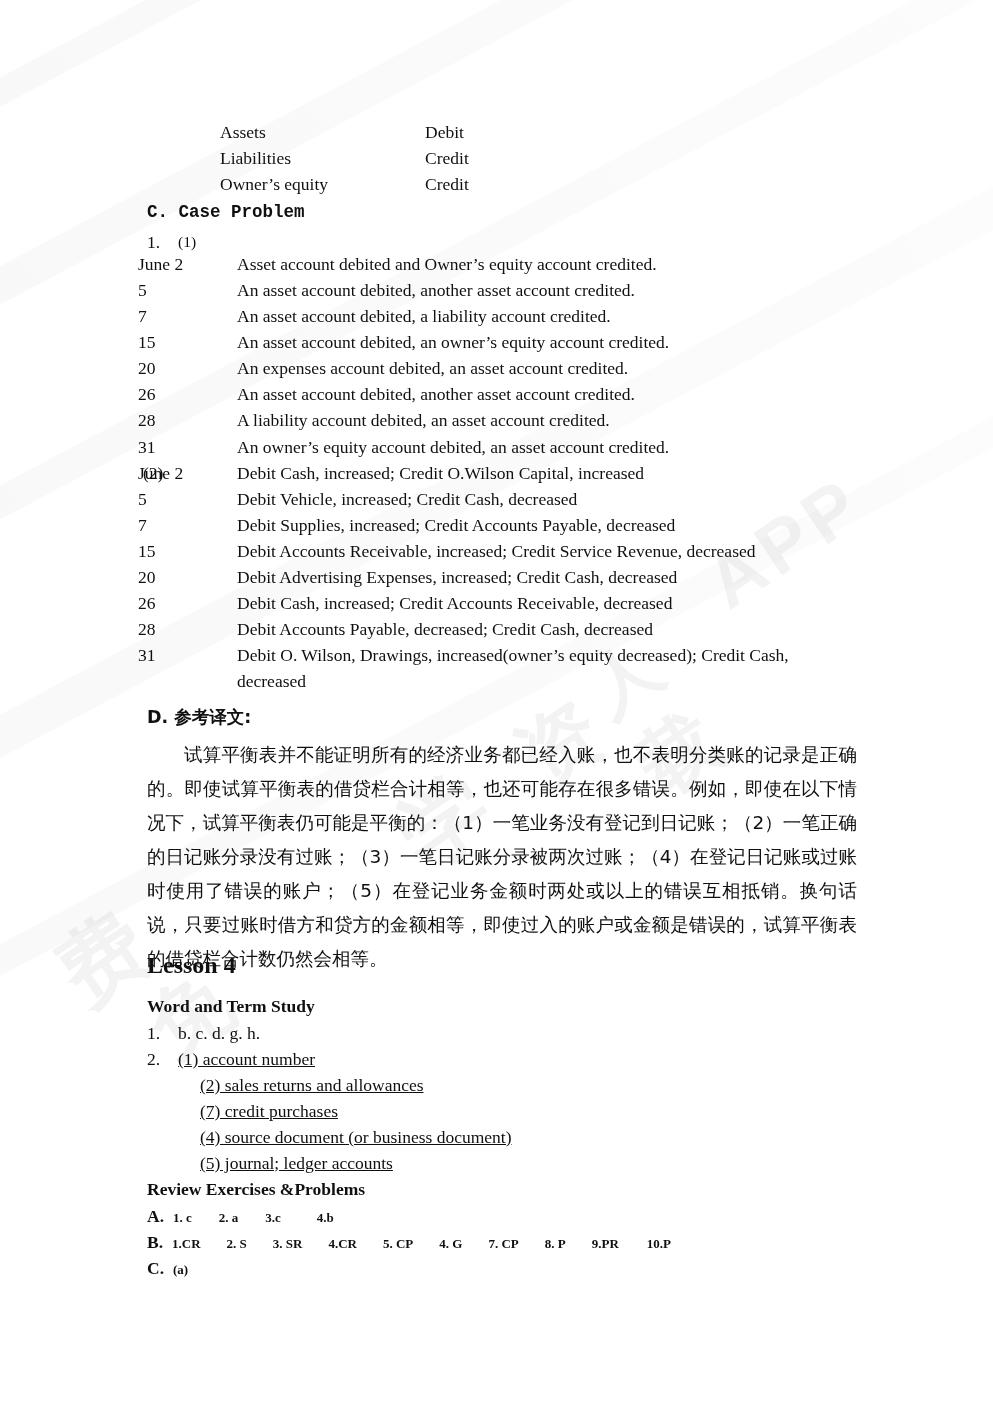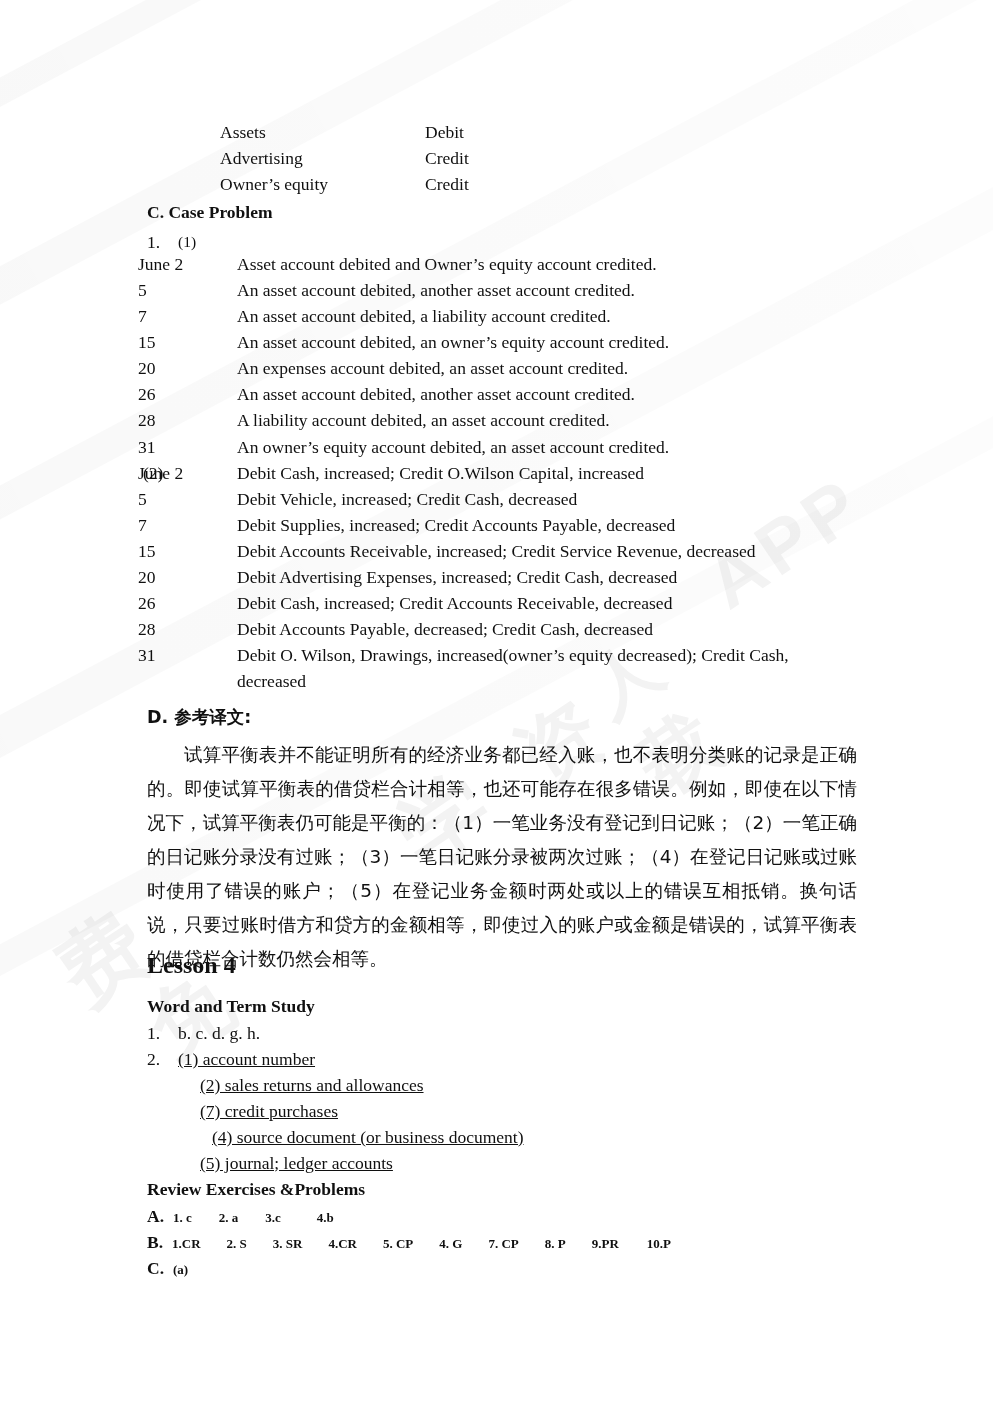--- a/index.html
+++ b/index.html
@@ -123,29 +123,29 @@
   <div class="wm-text" style="left:150px; top:960px; font-size:80px; transform:rotate(-34deg);">免</div>
 </div>
 
 <div id="page">
 
   <div class="acct-row" style="left:220px; top:122px;">
     <span class="c1 fs-body">Assets</span>
     <span class="c2 fs-body">Debit</span>
   </div>
   <div class="acct-row" style="left:220px; top:148px;">
-    <span class="c1 fs-body">Advertising</span>
+    <span class="c1 fs-body">Liabilities</span>
     <span class="c2 fs-body">Credit</span>
   </div>
   <div class="acct-row" style="left:220px; top:174px;">
     <span class="c1 fs-body">Owner’s equity</span>
     <span class="c2 fs-body">Credit</span>
   </div>
 
-  <div class="line fs-bold" style="left:147px; top:202px;">C. Case Problem</div>
+  <div class="line fs-bold" style="left:147px; top:202px;font-family:Liberation Mono, monospace;">C. Case Problem</div>
 
   <div class="line fs-body" style="left:147px; top:232px;">1.</div>
   <div class="line fs-body" style="left:178px; top:233px; font-size:15.5px;">(1)</div>
 
   <div class="entry" style="left:138px; top:254px;">
     <span class="dt fs-body">June 2</span>
     <span class="tx fs-body">Asset account debited and Owner’s equity account credited.</span>
   </div>
   <div class="entry" style="left:138px; top:280px;">
     <span class="dt fs-body">5</span>
@@ -221,21 +221,21 @@
   <div class="line fs-bold" style="left:147px; top:996px;">Word and Term Study</div>
 
   <div class="line fs-body" style="left:147px; top:1023px;">1.</div>
   <div class="line fs-body" style="left:178px; top:1023px;">b. c. d. g. h.</div>
 
   <div class="line fs-body" style="left:147px; top:1049px;">2.</div>
 
   <div class="sublist fs-body" style="left:178px; top:1049px;">(1) account number</div>
   <div class="sublist fs-body" style="left:200px; top:1075px;text-align:right;">(2) sales returns and allowances</div>
   <div class="sublist fs-body" style="left:200px; top:1101px;">(7) credit purchases</div>
-  <div class="sublist fs-body" style="left:200px; top:1127px;margin-left:12px;">(4) source document (or business document)</div>
+  <div class="sublist fs-body" style="left:200px; top:1127px;">(4) source document (or business document)</div>
   <div class="sublist fs-body" style="left:200px; top:1153px;">(5) journal;   ledger accounts</div>
 
   <div class="line fs-bold" style="left:147px; top:1179px;">Review Exercises &amp;Problems</div>
 
   <div class="ans-row" style="left:147px; top:1206px;">
     <span class="lbl">A.</span>
     <span class="tok" style="margin-left:5px;">1. c</span>
     <span class="tok" style="margin-left:23px;">2. a</span>
     <span class="tok" style="margin-left:23px;">3.c</span>
     <span class="tok" style="margin-left:32px;">4.b</span>

